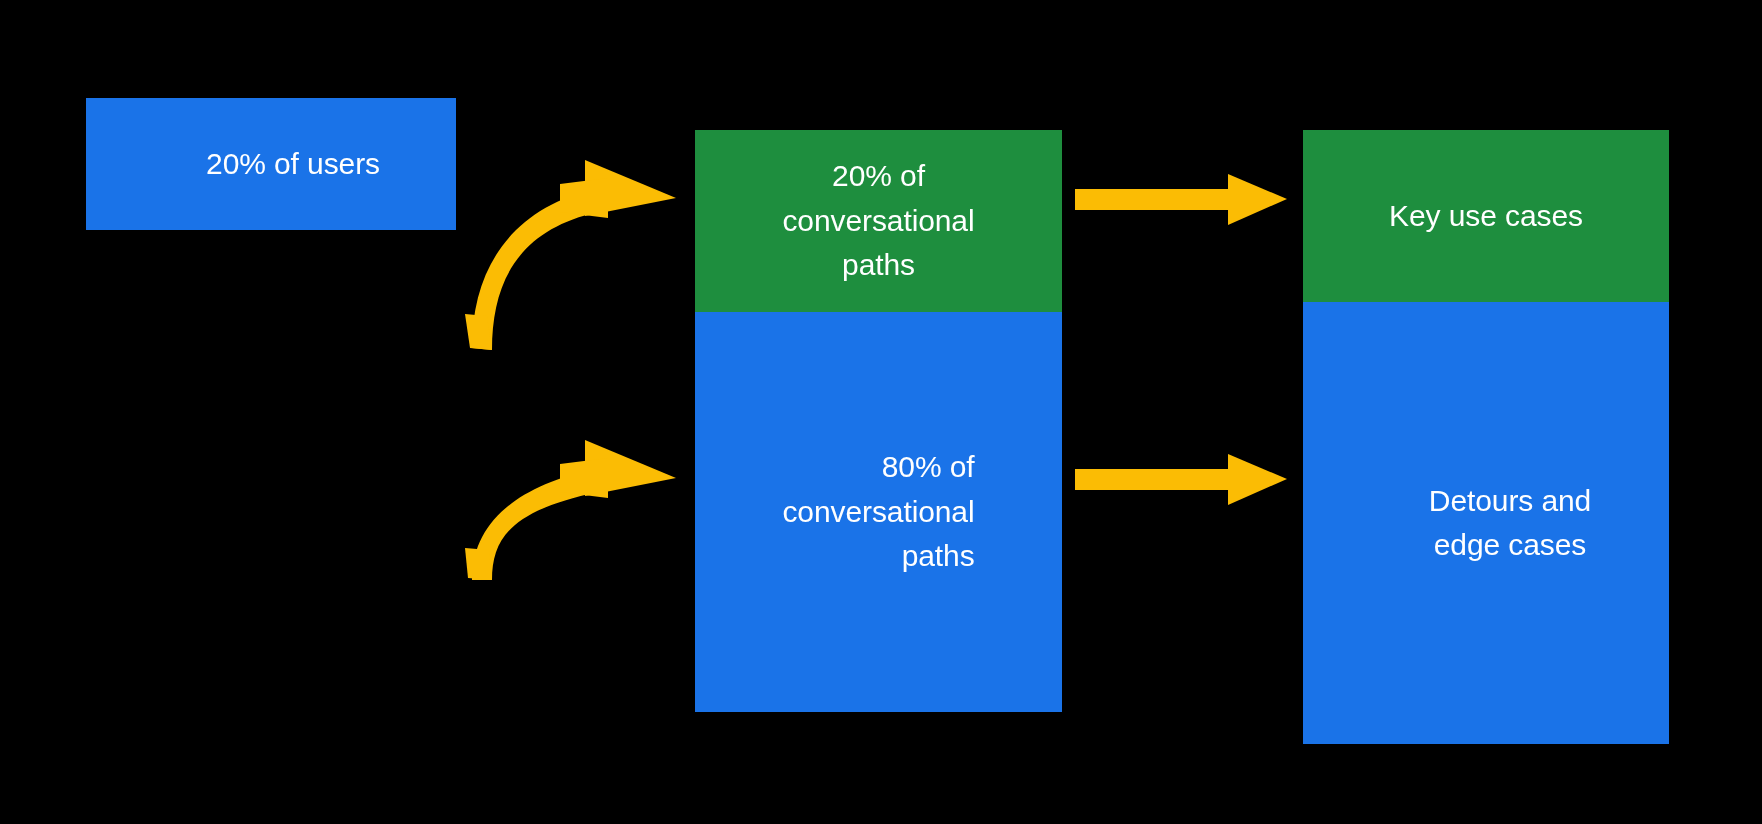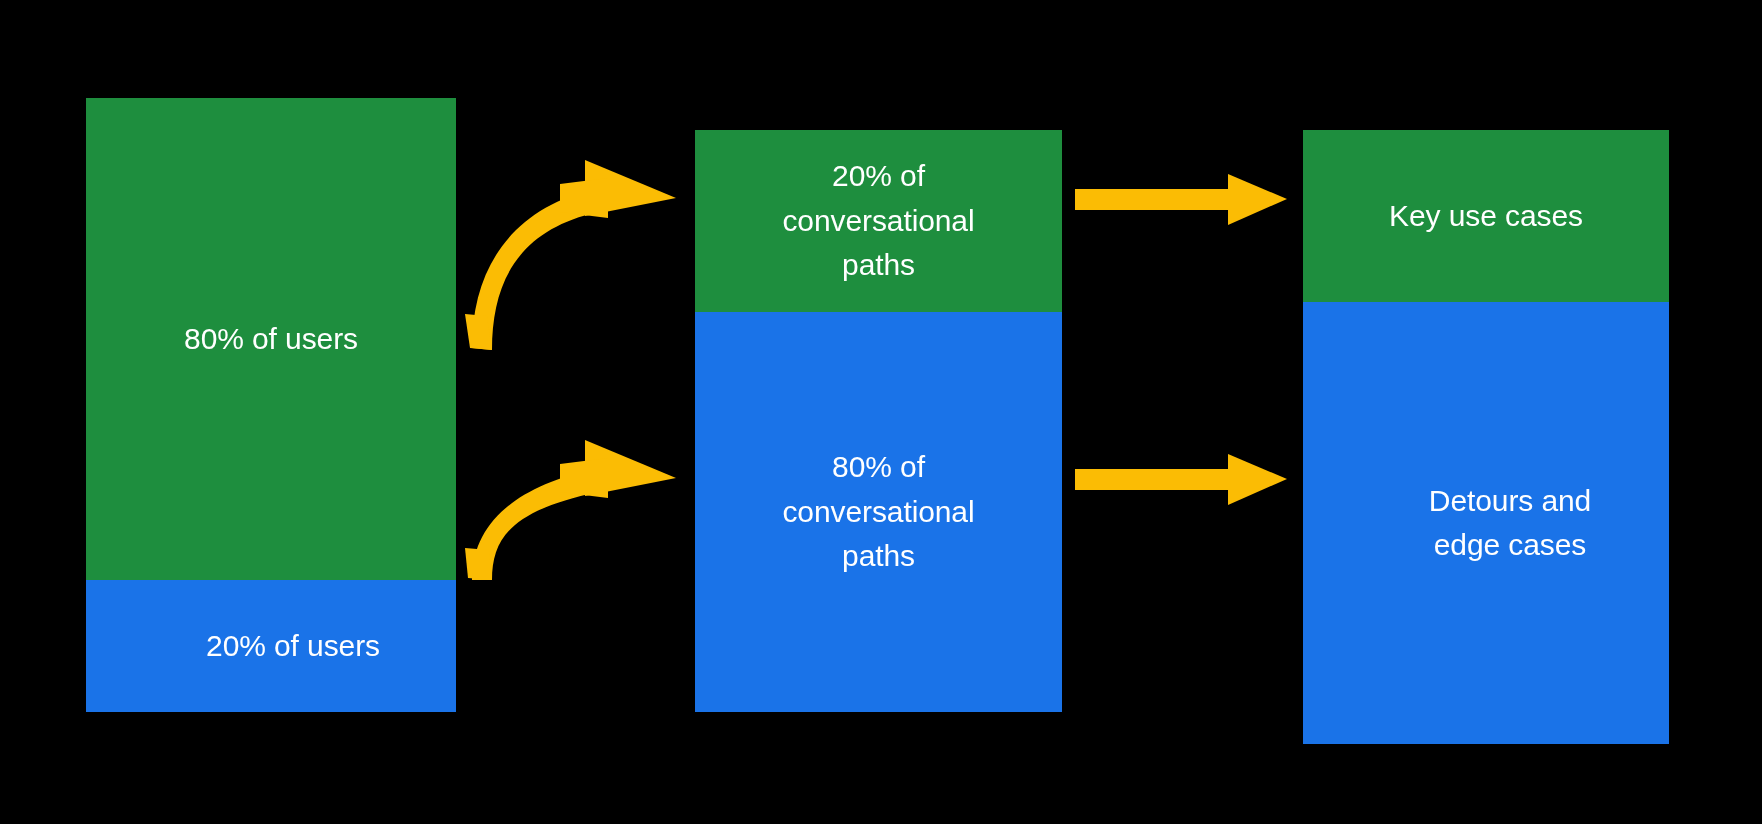--- a/index.html
+++ b/index.html
@@ -64,35 +64,32 @@
     pointer-events: none;
   }
   .arrow-layer svg { display: block; }
 </style>
 </head>
 <body>
 
 <div id="canvas">
 
   <div class="column" id="col-users">
-    <div class="segment seg-green" style="background:#1e8e3e;">
-      <span class="segment-label">80% of users</span>
-    </div>
     <div class="segment seg-blue" style="background:#1a73e8;">
       <span class="segment-label">20% of users</span>
     </div>
   </div>
 
   <div class="column" id="col-paths">
     <div class="segment seg-green" style="background:#1e8e3e;margin-top:32px;">
       <span class="segment-label">20% of
 conversational
 paths</span>
     </div>
-    <div class="segment seg-blue" style="background:#1a73e8;">
+    <div class="segment seg-blue" style="background:#1a73e8;text-align:right;">
       <span class="segment-label">80% of
 conversational
 paths</span>
     </div>
   </div>
 
   <div class="column" id="col-outcomes">
     <div class="segment seg-green" style="background:#1e8e3e;">
       <span class="segment-label">Key use cases</span>
     </div>

